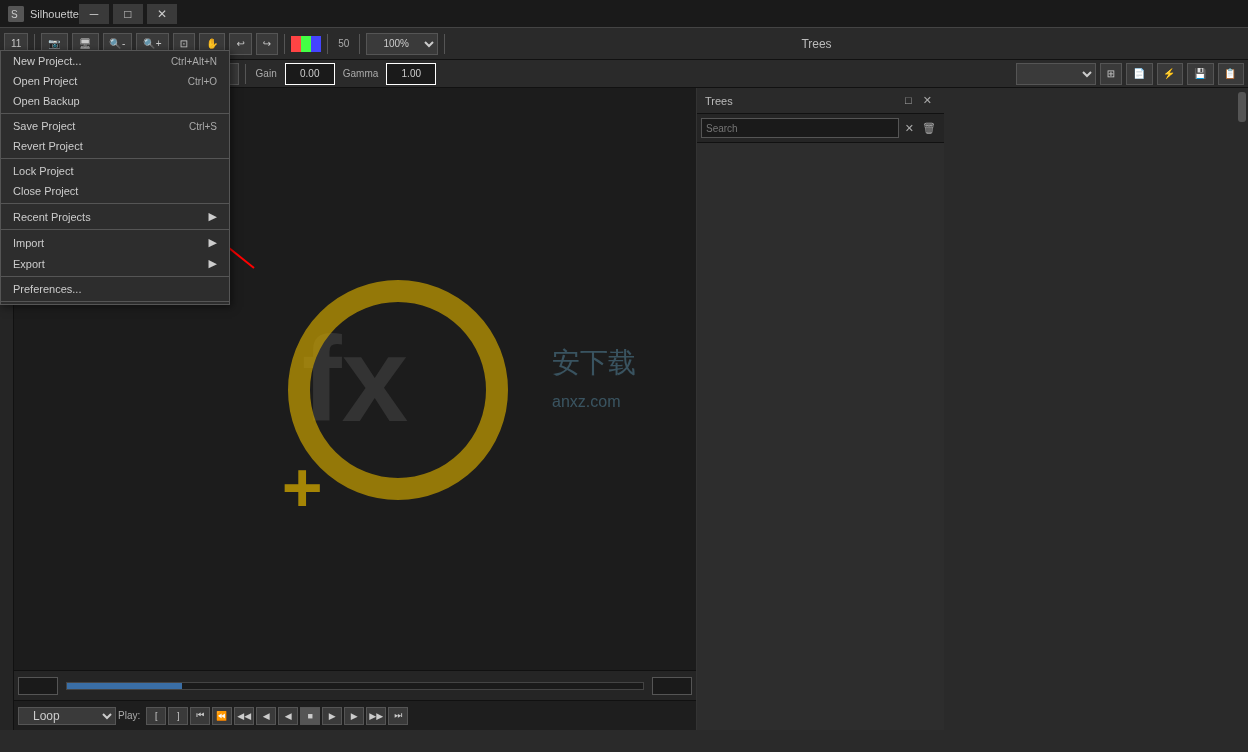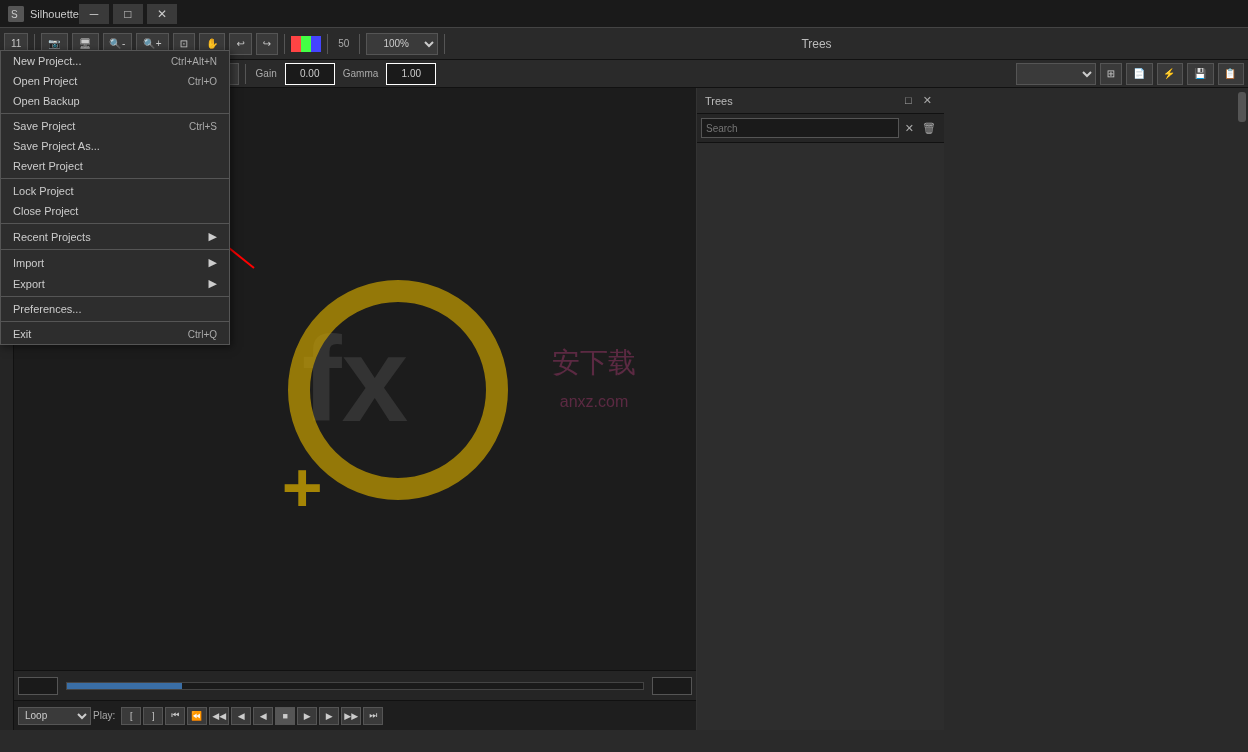--- a/index.html
+++ b/index.html
@@ -214,22 +214,22 @@
       display: flex;
       align-items: center;
       justify-content: center;
       font-size: 9px;
     }
     .play-select {
       background: #3a3a3a;
       border: 1px solid #555;
       color: #ccc;
       height: 18px;
-      font-size: 10px;
-      padding: 0 2px;
+      font-size: 12px;
+      padding: 0 10px;
     }
 
     
     #right-panel {
       width: 248px;
       background: #252525;
       border-left: 1px solid #333;
       display: flex;
       flex-direction: column;
     }
@@ -311,23 +311,20 @@
     </div>
     <div class="dropdown-item">
       <span>Open Backup</span>
     </div>
     <div class="dropdown-separator"></div>
     <div class="dropdown-item">
       <span>Save Project</span>
       <span class="shortcut">Ctrl+S</span>
     </div>
     <div class="dropdown-item">
-      <span>Save Project As...</span>
-    </div>
-    <div class="dropdown-item">
       <span>Revert Project</span>
     </div>
     <div class="dropdown-separator"></div>
     <div class="dropdown-item">
       <span>Lock Project</span>
     </div>
     <div class="dropdown-item">
       <span>Close Project</span>
     </div>
     <div class="dropdown-separator"></div>
@@ -342,24 +339,20 @@
     </div>
     <div class="dropdown-item">
       <span>Export</span>
       <span class="arrow">▶</span>
     </div>
     <div class="dropdown-separator"></div>
     <div class="dropdown-item">
       <span>Preferences...</span>
     </div>
     <div class="dropdown-separator"></div>
-    <div class="dropdown-item">
-      <span>Exit</span>
-      <span class="shortcut">Ctrl+Q</span>
-    </div>
   </div>
 
   <div id="toolbar">
     <button class="toolbar-btn">
       <span>11</span>
     </button>
     <div class="toolbar-separator"></div>
     <button class="toolbar-btn">📷</button>
     <button class="toolbar-btn">🖥</button>
     <button class="toolbar-btn">🔍-</button>
@@ -424,21 +417,21 @@
       <div id="viewer-canvas">
 
         <div style="position:relative; color:#333; font-size: 120px; font-weight:900; font-family: Arial Black, sans-serif; user-select:none;">
           fx
           
           <div style="position:absolute; width:220px; height:220px; border:22px solid #c8a000; border-radius:50%; top:-30px; right:-100px; opacity:0.7;"></div>
           
           <div style="position:absolute; bottom:-80px; left:-20px; font-size:70px; color:#c8a000; opacity:0.8;">+</div>
         </div>
 
-        <div style="position:absolute; right:60px; top:50%; transform:translateY(-50%); opacity:0.3; font-size:28px; color:#ec4899; user-select:none;text-align:center;">安下载<br><span style="font-size:16px;">anxz.com</span></div>
+        <div style="position:absolute; right:60px; top:50%; transform:translateY(-50%); opacity:0.3; font-size:28px; color:#7dd3fc; user-select:none;">安下载<br><span style="font-size:16px;">anxz.com</span></div>
 
         <svg style="position:absolute; top:0; left:0; width:100%; height:100%; pointer-events:none;">
           <line x1="15" y1="0" x2="200" y2="120" stroke="red" stroke-width="2"></line>
           <line x1="15" y1="0" x2="240" y2="180" stroke="red" stroke-width="2"></line>
         </svg>
       </div>
 
       <div id="viewer-timeline">
         <input type="text" style="width: 40px; height: 18px; background: rgb(26, 26, 26); border: 1px solid rgb(85, 85, 85); color: rgb(204, 204, 204); font-size: 10px; padding: 0px 2px;" value="">
         <div style="flex:1;height:8px;background:#1a1a1a;border:1px solid #444;margin:0 4px;position:relative;">

